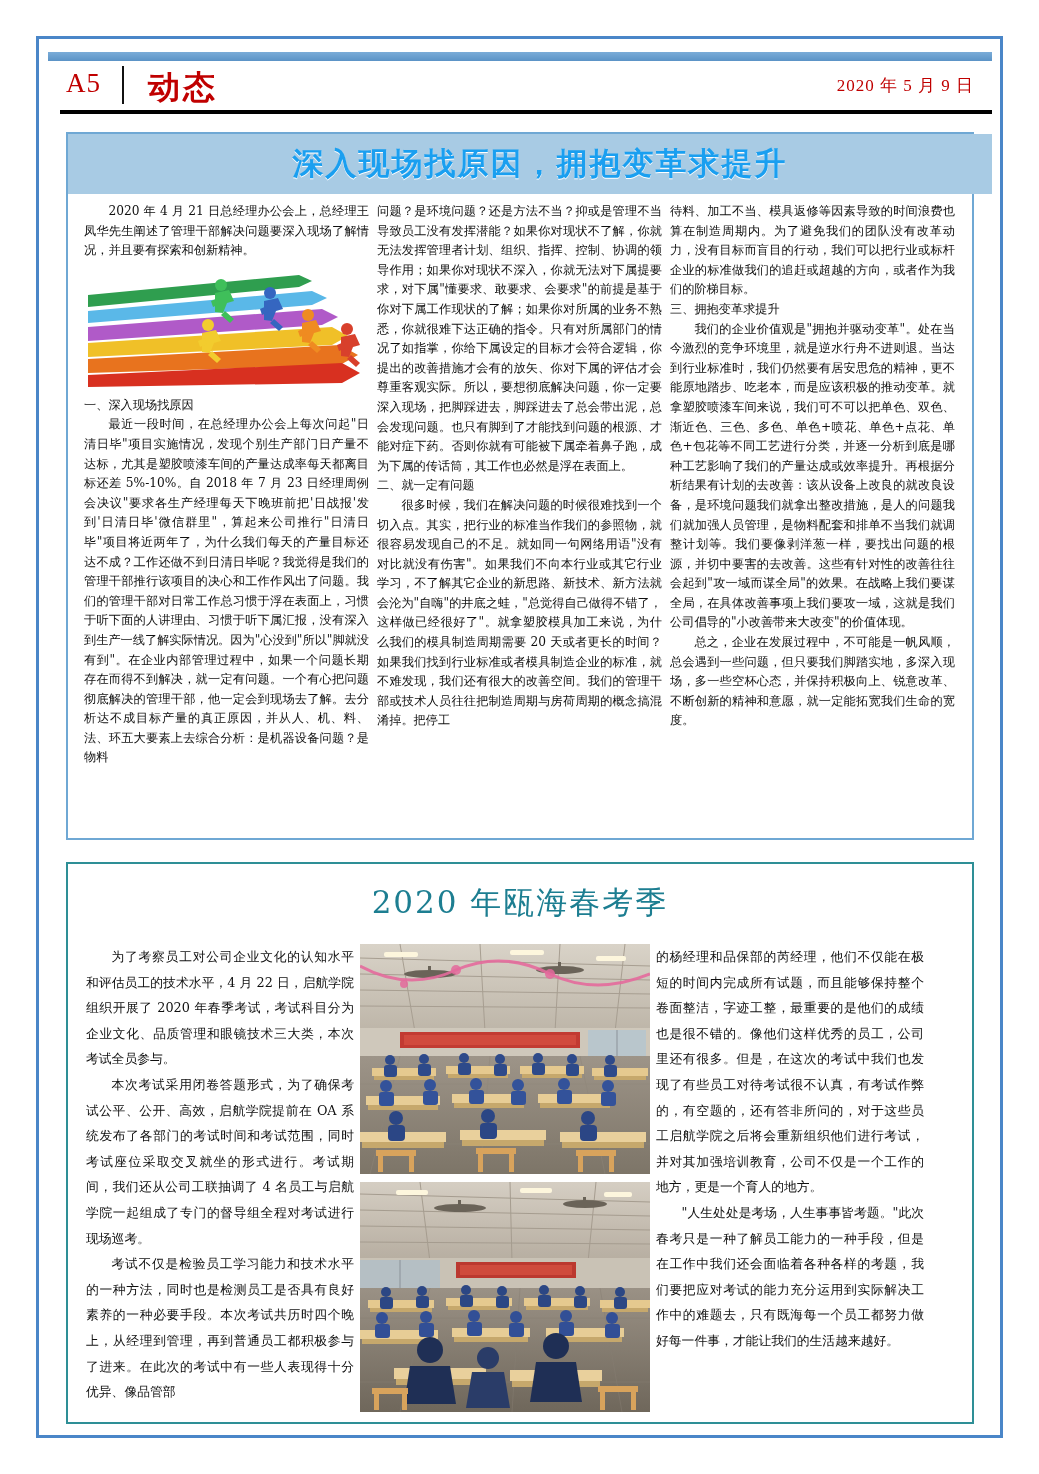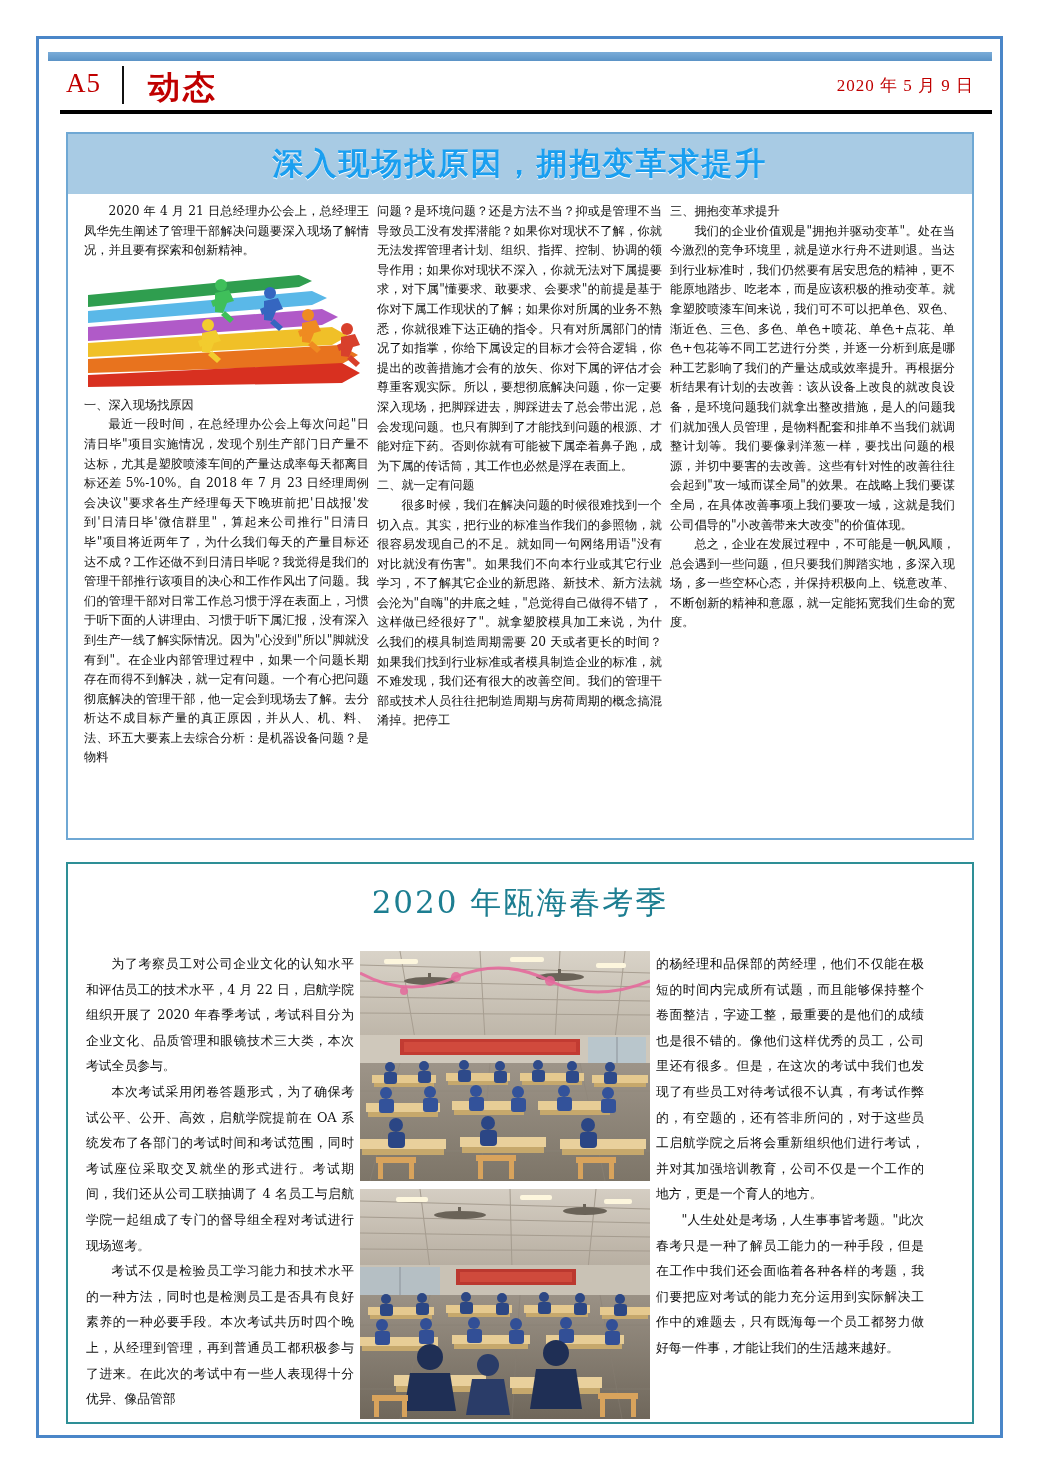--- a/index.html
+++ b/index.html
@@ -112,20 +112,21 @@
     background: #ffffff;
   }
   .a1-title-band {
     position: absolute;
     left: 0; top: 0;
     width: 904px; height: 60px;
     background: #a8cbe4;
     display: flex;
     align-items: center;
     justify-content: center;
+    padding-left: 20px;
   }
   .a1-title {
     font-size: 31px;
     font-weight: bold;
     color: #1a9ff0;
     font-family: "DejaVu Serif", serif;
     letter-spacing: 2px;
     text-shadow: 0 1px 0 #ffffff;
   }
   .a1-cols {
@@ -182,21 +183,21 @@
     left: 0; top: 18px;
     width: 904px;
     text-align: center;
     font-size: 31px;
     color: #1d7e91;
     font-family: "DejaVu Serif", serif;
     letter-spacing: 2px;
   }
   .a2-body {
     position: absolute;
-    left: 18px; top: 87px;
+    left: 18px; top: 80px;
     width: 868px; height: 470px;
     display: flex;
     gap: 6px;
   }
   .a2-col-text {
     width: 268px;
     position: relative;
   }
   .a2-body-text {
     font-family: "DejaVu Serif", serif;
@@ -316,20 +317,23 @@
         <div class="body-text">
           <p>问题？是环境问题？还是方法不当？抑或是管理不当导致员工没有发挥潜能？如果你对现状不了解，你就无法发挥管理者计划、组织、指挥、控制、协调的领导作用；如果你对现状不深入，你就无法对下属提要求，对下属"懂要求、敢要求、会要求"的前提是基于你对下属工作现状的了解；如果你对所属的业务不熟悉，你就很难下达正确的指令。只有对所属部门的情况了如指掌，你给下属设定的目标才会符合逻辑，你提出的改善措施才会有的放矢、你对下属的评估才会尊重客观实际。所以，要想彻底解决问题，你一定要深入现场，把脚踩进去，脚踩进去了总会带出泥，总会发现问题。也只有脚到了才能找到问题的根源、才能对症下药。否则你就有可能被下属牵着鼻子跑，成为下属的传话筒，其工作也必然是浮在表面上。</p>
         </div>
         <div class="subhead">二、就一定有问题</div>
         <div class="body-text">
           <p class="indent">很多时候，我们在解决问题的时候很难找到一个切入点。其实，把行业的标准当作我们的参照物，就很容易发现自己的不足。就如同一句网络用语"没有对比就没有伤害"。如果我们不向本行业或其它行业学习，不了解其它企业的新思路、新技术、新方法就会沦为"自嗨"的井底之蛙，"总觉得自己做得不错了，这样做已经很好了"。就拿塑胶模具加工来说，为什么我们的模具制造周期需要 20 天或者更长的时间？如果我们找到行业标准或者模具制造企业的标准，就不难发现，我们还有很大的改善空间。我们的管理干部或技术人员往往把制造周期与房荷周期的概念搞混淆掉。把停工</p>
         </div>
       </div>
 
       <div class="a1-col">
+        <div class="body-text">
+          <p>待料、加工不当、模具返修等因素导致的时间浪费也算在制造周期内。为了避免我们的团队没有改革动力，没有目标而盲目的行动，我们可以把行业或标杆企业的标准做我们的追赶或超越的方向，或者作为我们的阶梯目标。</p>
+        </div>
         <div class="subhead">三、拥抱变革求提升</div>
         <div class="body-text">
           <p class="indent">我们的企业价值观是"拥抱并驱动变革"。处在当今激烈的竞争环境里，就是逆水行舟不进则退。当达到行业标准时，我们仍然要有居安思危的精神，更不能原地踏步、吃老本，而是应该积极的推动变革。就拿塑胶喷漆车间来说，我们可不可以把单色、双色、渐近色、三色、多色、单色+喷花、单色+点花、单色+包花等不同工艺进行分类，并逐一分析到底是哪种工艺影响了我们的产量达成或效率提升。再根据分析结果有计划的去改善：该从设备上改良的就改良设备，是环境问题我们就拿出整改措施，是人的问题我们就加强人员管理，是物料配套和排单不当我们就调整计划等。我们要像剥洋葱一样，要找出问题的根源，并切中要害的去改善。这些有针对性的改善往往会起到"攻一域而谋全局"的效果。在战略上我们要谋全局，在具体改善事项上我们要攻一域，这就是我们公司倡导的"小改善带来大改变"的价值体现。</p>
           <p class="indent">总之，企业在发展过程中，不可能是一帆风顺，总会遇到一些问题，但只要我们脚踏实地，多深入现场，多一些空杯心态，并保持积极向上、锐意改革、不断创新的精神和意愿，就一定能拓宽我们生命的宽度。</p>
         </div>
       </div>
 
     </div>
   </div>
 

